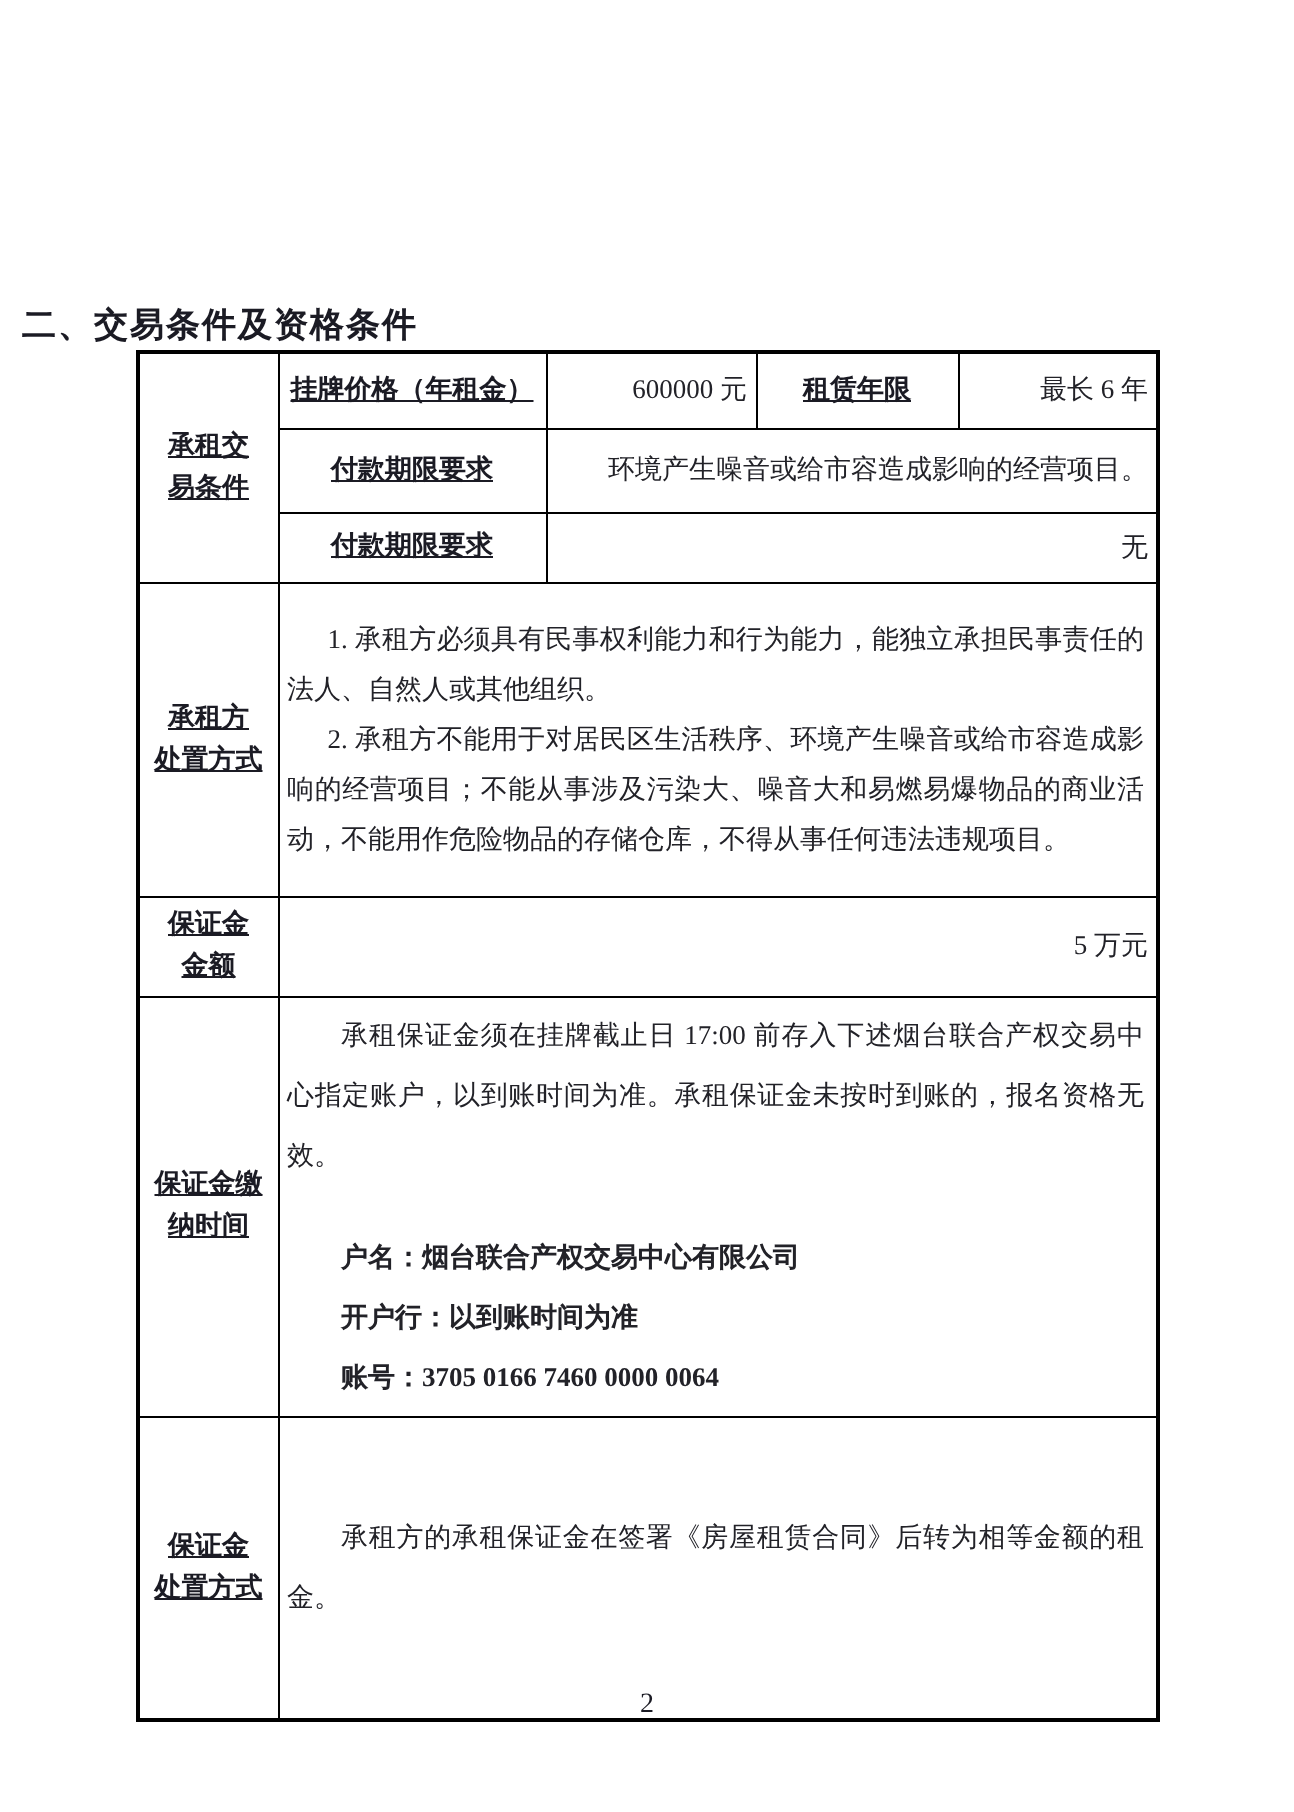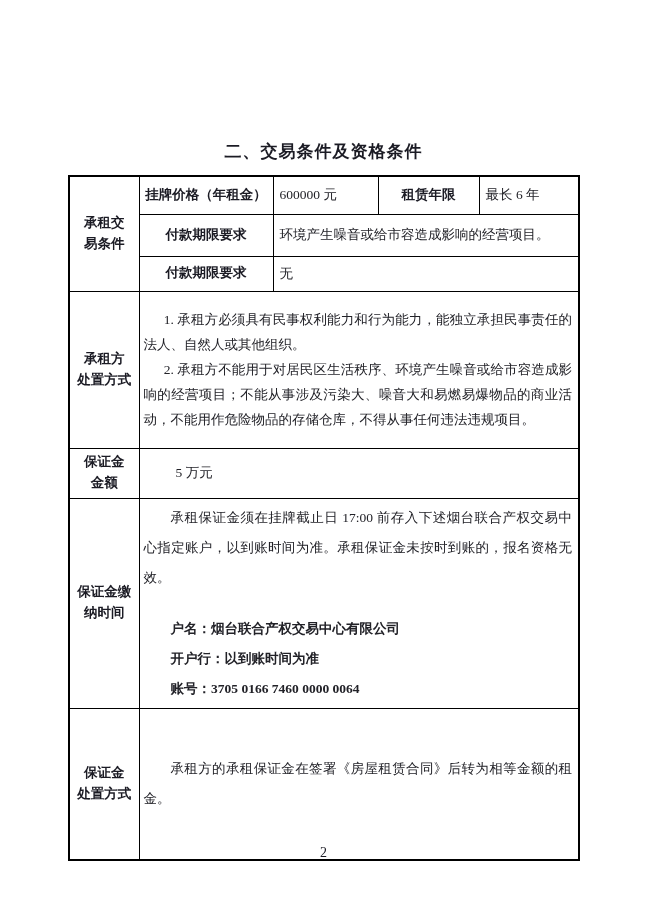--- a/index.html
+++ b/index.html
@@ -14,22 +14,21 @@
     background: #ffffff;
     font-family: "Liberation Serif", "DejaVu Serif", serif;
     color: #222228;
     overflow: hidden;
   }
   .doc-title {
     position: absolute;
     top: 140px;
     left: 0;
     right: 0;
-    margin: 0;
-    text-align: center;
+    margin: 11px;
     font-size: 17px;
     font-weight: bold;
     letter-spacing: 1px;
     color: #1b1b24;
   }
   table.cond-table {
     position: absolute;
     left: 68px;
     top: 175px;
     width: 510px;
@@ -44,23 +43,24 @@
     overflow: hidden;
   }
   td.head {
     font-weight: bold;
     text-align: center;
     vertical-align: middle;
     white-space: pre-line;
     line-height: 1.55;
     padding: 2px;
     color: #1b1b24;
+    text-decoration: underline;
   }
   td.val {
-    text-align: left;
+    text-align: right;
     vertical-align: middle;
     padding: 2px 4px 2px 6px;
   }
   td.val.pad-lg { padding-left: 36px; }
   td.body-cell {
     vertical-align: middle;
     padding: 4px 6px 4px 4px;
   }
   .para {
     margin: 0;

